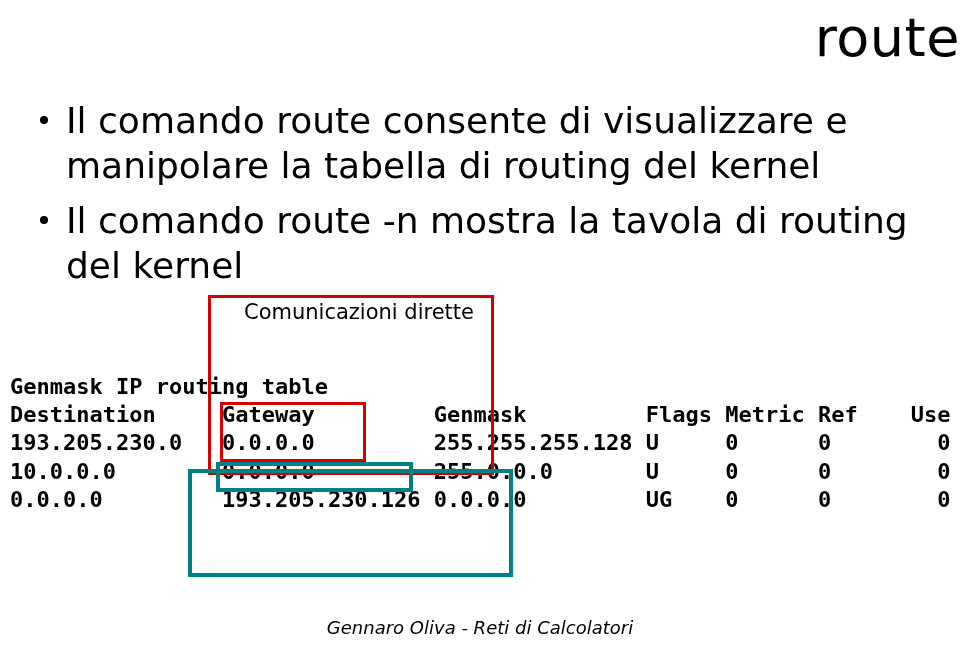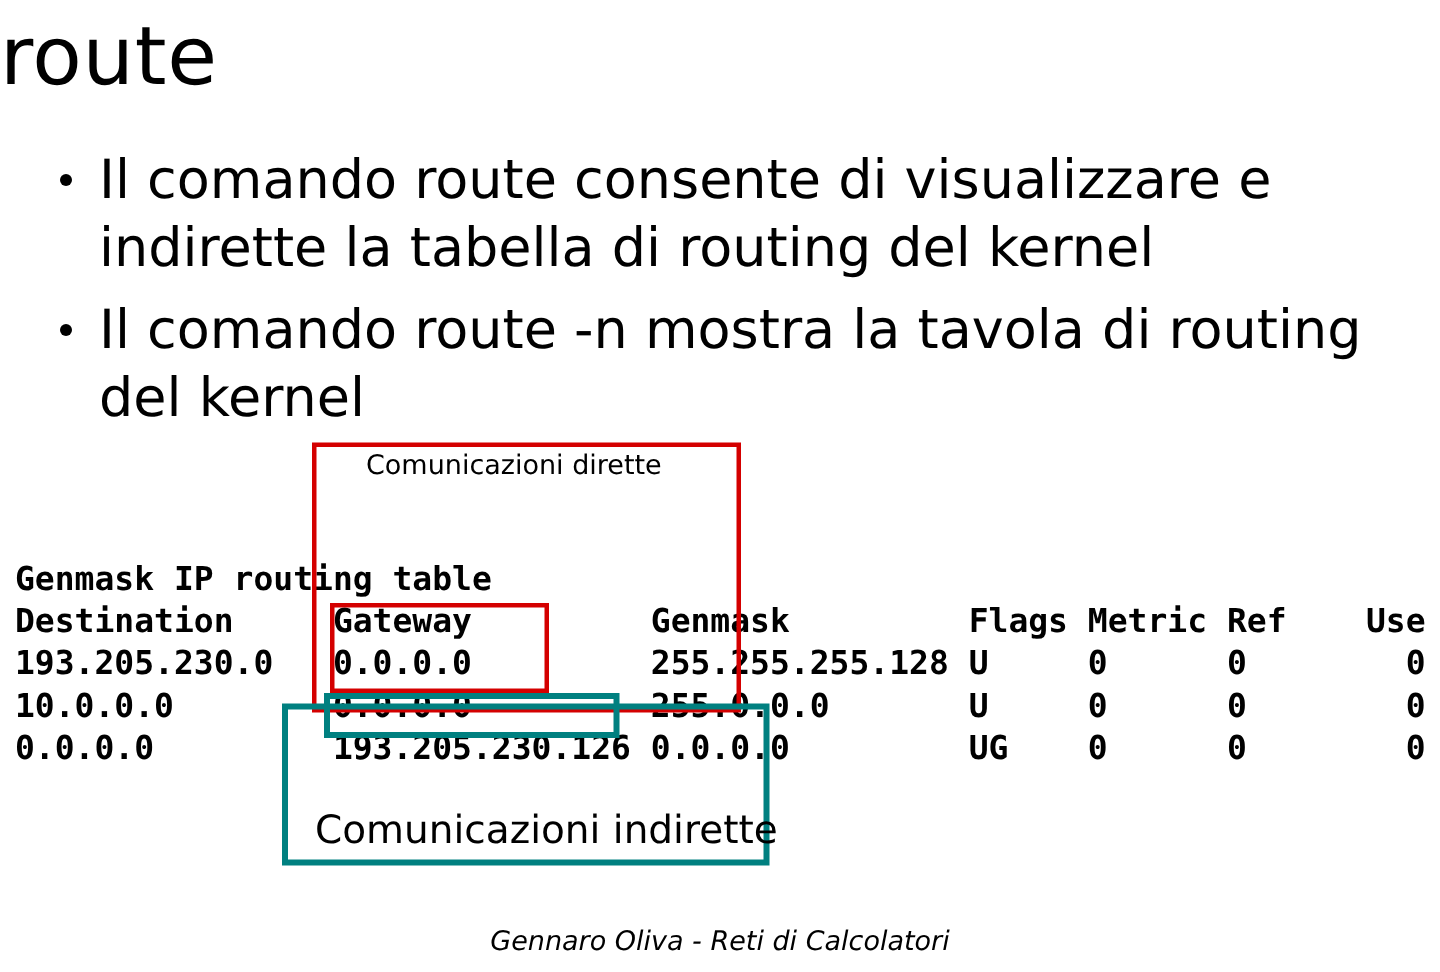--- a/index.html
+++ b/index.html
@@ -15,21 +15,21 @@
     position: relative;
     width: 960px;
     height: 648px;
     box-sizing: border-box;
   }
   .title {
     position: absolute;
     left: 0;
     width: 100%;
     top: 6px;
-    text-align: left;
+    text-align: right;
     font-size: 54px;
     font-weight: 400;
     letter-spacing: 0.5px;
   }
   .bullets {
     position: absolute;
     left: 40px;
     right: 30px;
     top: 98px;
     font-size: 36px;
@@ -53,21 +53,21 @@
     border-radius: 50%;
     background: #000;
     margin-top: 18px;
     margin-right: 18px;
     flex: 0 0 8px;
   }
   .label-dirette {
     position: absolute;
     left: 244px;
     top: 300px;
-    font-size: 18px;
+    font-size: 21px;
   }
   .label-indirette {
     position: absolute;
     left: 210px;
     top: 539px;
     font-size: 26px;
   }
 
   
   .routing {
@@ -111,21 +111,21 @@
 <body>
 
 <div class="slide">
 
   <div class="title">route</div>
 
   <div class="bullets">
     <ul>
       <li class="bullet-row">
         <span class="dot"></span>
-        <span>Il comando route consente di visualizzare e indirette la tabella di routing del kernel</span>
+        <span>Il comando route consente di visualizzare e manipolare la tabella di routing del kernel</span>
       </li>
       <li class="bullet-row">
         <span class="dot"></span>
         <span>Il comando route -n mostra la tavola di routing del kernel</span>
       </li>
     </ul>
   </div>
 
   <div class="label-dirette">Comunicazioni dirette</div>
 
@@ -135,17 +135,16 @@
 <span class="row">193.205.230.0   0.0.0.0         255.255.255.128 U     0      0        0 eth0</span>
 <span class="row">10.0.0.0        0.0.0.0         255.0.0.0       U     0      0        0 eth1</span>
 <span class="row">0.0.0.0         193.205.230.126 0.0.0.0         UG    0      0        0 eth0</span>
 </div>
 
   <div class="box box-red" style="left:208px;top:295px;width:286px;height:180px;"></div>
   <div class="box box-red" style="left:220px;top:402px;width:146px;height:60px;"></div>
   <div class="box box-teal" style="left:216px;top:462px;width:197px;height:30px;"></div>
   <div class="box box-teal" style="left:188px;top:469px;width:325px;height:108px;"></div>
 
-  <div class="label-indirette">Comunicazioni indirette</div>
 
   <div class="footer">Gennaro Oliva - Reti di Calcolatori</div>
 
 </div>
 
 </body></html>

